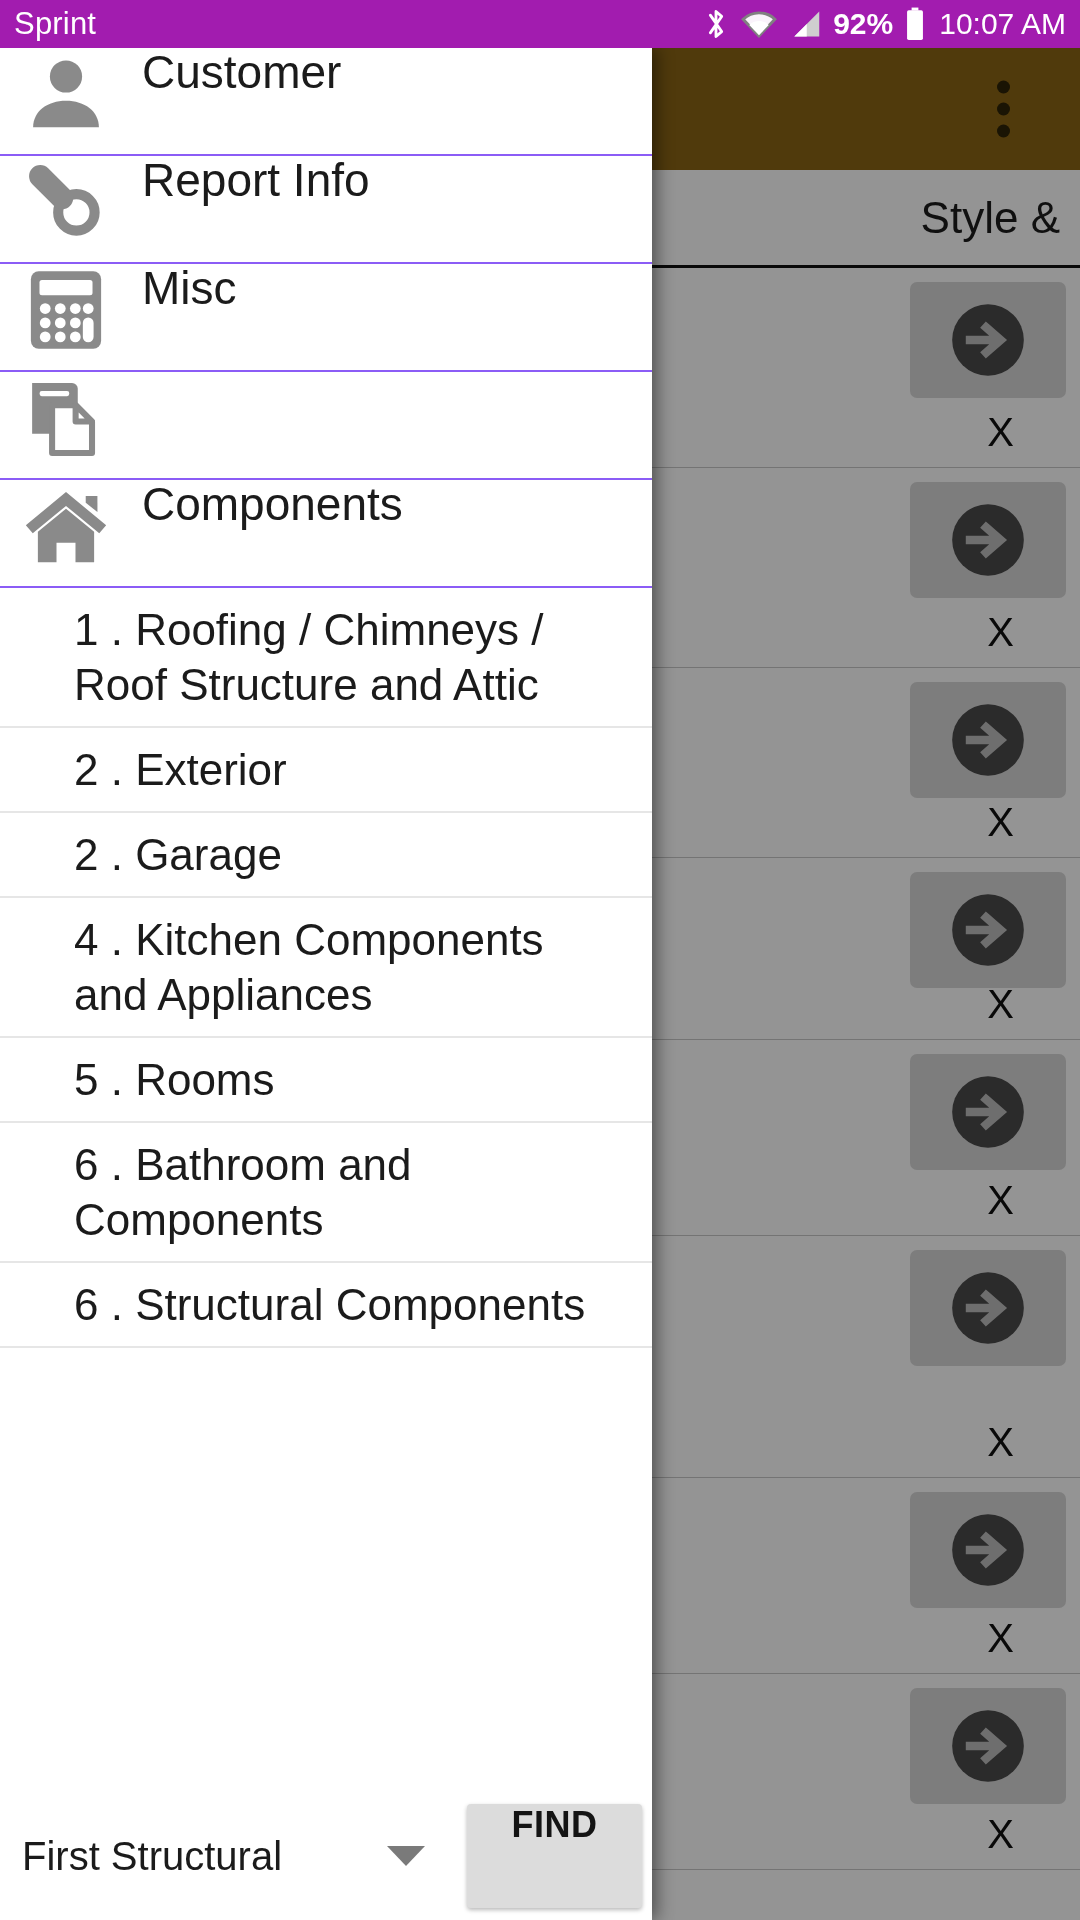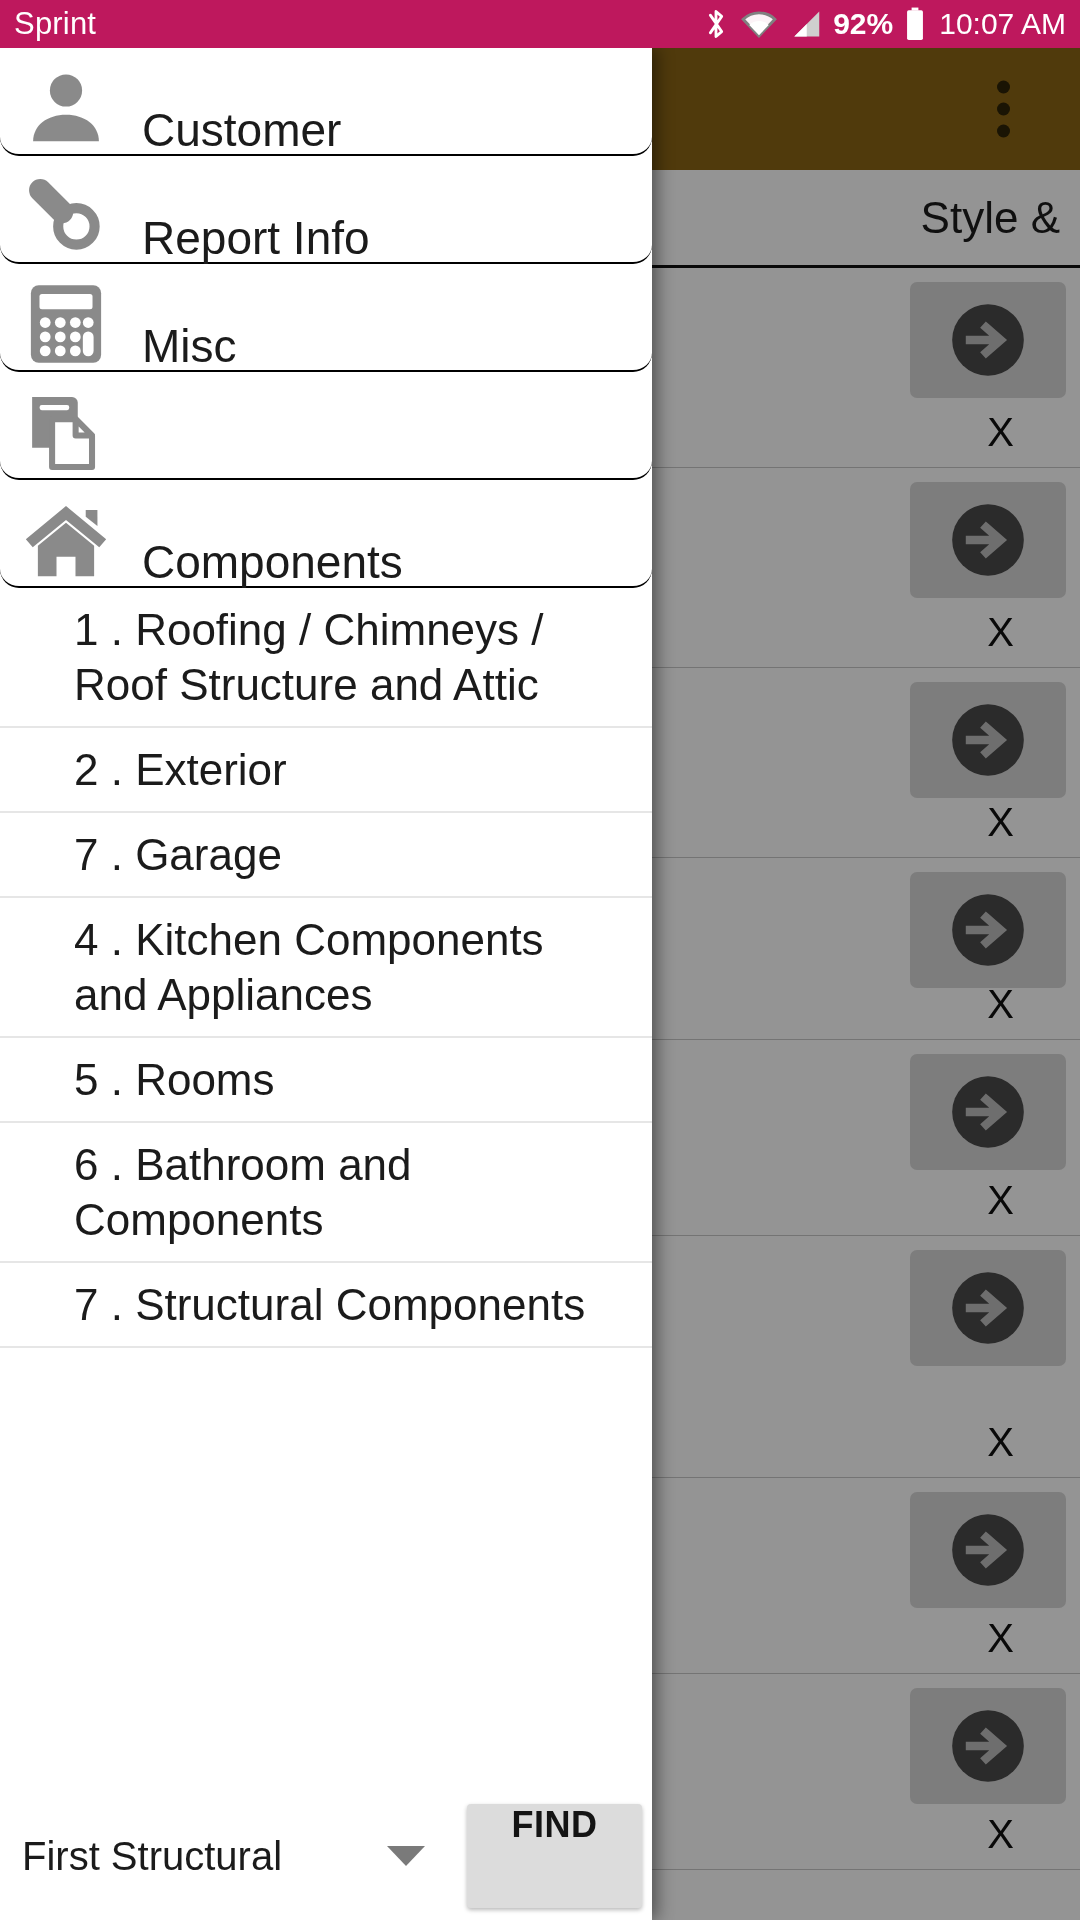--- a/index.html
+++ b/index.html
@@ -7,21 +7,21 @@
     width:1080px; height:1920px;
     background:#ffffff;
     font-family:"Liberation Sans", sans-serif;
     overflow:hidden;
   }
   #screen { position:relative; width:1080px; height:1920px; overflow:hidden; background:#ffffff; }
 
   
   #status-bar {
     position:absolute; top:0; left:0; width:1080px; height:48px;
-    background:#be185d; color:#ffffff;
+    background:#a21caf; color:#ffffff;
     display:flex; align-items:center;
     padding:0 14px 0 14px;
     z-index:60;
   }
   #carrier { font-size:31px; letter-spacing:.2px; }
   .sb-right { margin-left:auto; display:flex; align-items:center; gap:12px; }
   .sb-right svg { display:block; }
   #battery-pct { font-size:30px; font-weight:600; }
   #clock { font-size:30px; margin-left:2px; }
 
@@ -75,25 +75,24 @@
   #drawer {
     position:absolute; top:48px; left:0; width:652px; height:1872px;
     background:#ffffff; z-index:40;
     box-shadow:5px 0 16px rgba(0,0,0,0.45);
     display:flex; flex-direction:column;
     overflow:hidden;
   }
   #drawer-list { flex:1; overflow:hidden; }
 
   .nav-item {
-    display:flex; align-items:flex-end;
+    display:flex; align-items:flex-start;
     height:108px; padding-left:14px;
-    border-bottom:2px solid #000000;
+    border-bottom:2px solid #8b5cf6;
     background:#ffffff;
-    border-radius:19px;
   }
   .nav-icon {
     width:104px; min-width:104px; height:92px;
     display:flex; align-items:center; justify-content:center;
   }
   .nav-icon svg { display:block; }
   .nav-label { font-size:46px; color:#1b1b1b; margin-left:24px; line-height:1.05; }
 
   .sec-item {
     display:flex; align-items:center;
@@ -313,33 +312,33 @@
         <span class="nav-label">Components</span>
       </div>
 
       <div class="sec-item">
         <span class="sec-label">1 . Roofing / Chimneys / Roof Structure and Attic</span>
       </div>
       <div class="sec-item">
         <span class="sec-label">2 . Exterior</span>
       </div>
       <div class="sec-item">
-        <span class="sec-label">7 . Garage</span>
+        <span class="sec-label">2 . Garage</span>
       </div>
       <div class="sec-item">
         <span class="sec-label">4 . Kitchen Components and Appliances</span>
       </div>
       <div class="sec-item">
         <span class="sec-label">5 . Rooms</span>
       </div>
       <div class="sec-item">
         <span class="sec-label">6 . Bathroom and Components</span>
       </div>
       <div class="sec-item">
-        <span class="sec-label">7 . Structural Components</span>
+        <span class="sec-label">6 . Structural Components</span>
       </div>
 
     </div>
 
     <div id="drawer-bottom">
       <div id="spinner">
         <span id="spinner-value">First Structural</span>
         <span id="spinner-caret"></span>
       </div>
       <div id="find-button">

